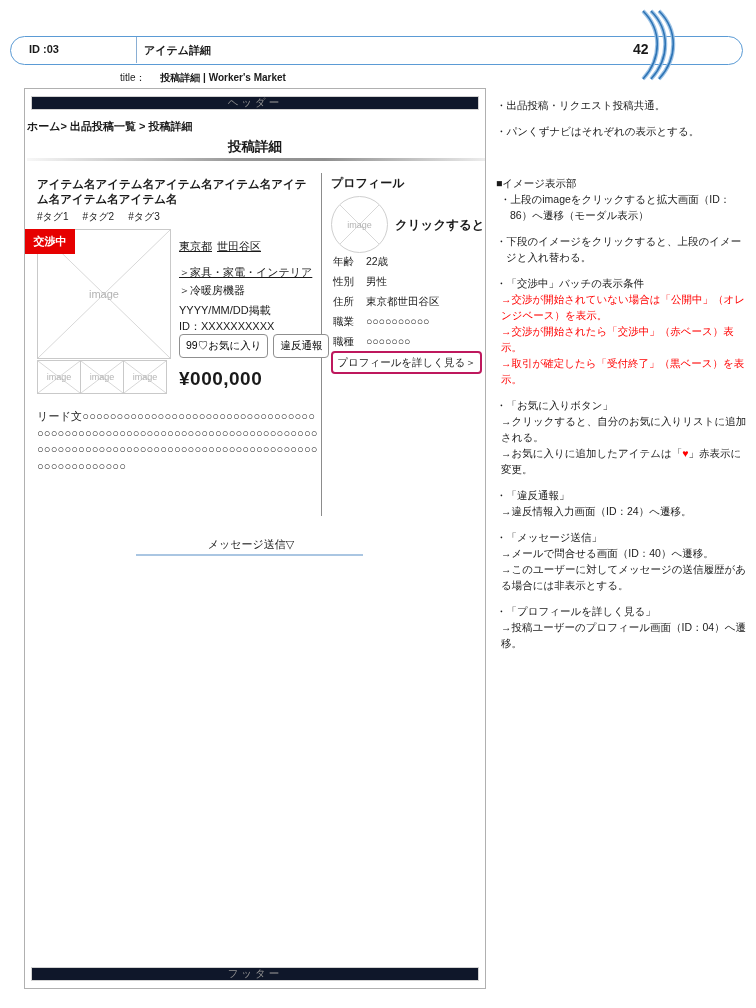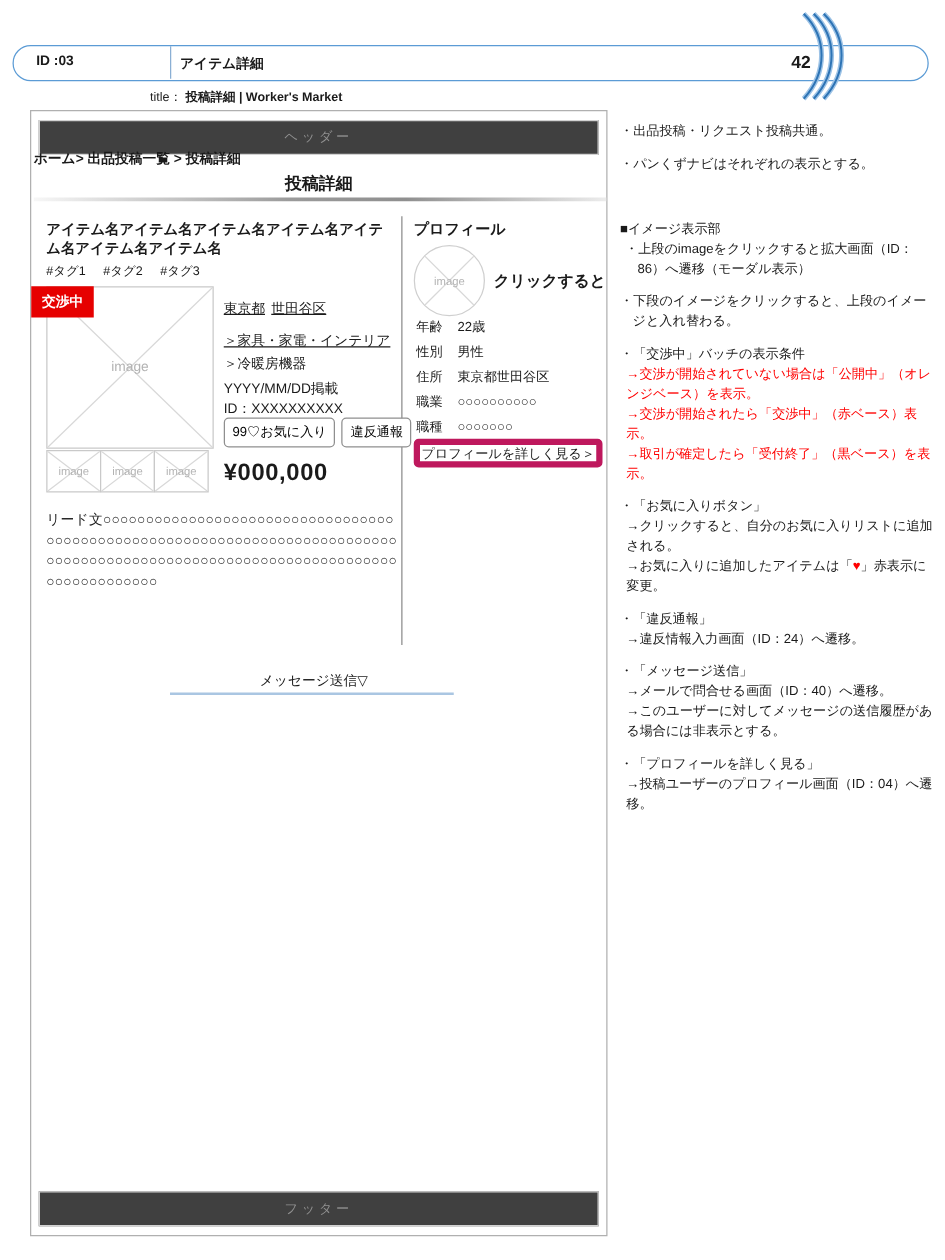--- a/index.html
+++ b/index.html
@@ -9,27 +9,27 @@
 
   
   .idbar { position:absolute; left:10px; top:36px; width:733px; height:29px;
            border:1.5px solid #5b9bd5; border-radius:15px; background:#fff; }
   .idbar .id-label { position:absolute; left:18px; top:6px; font-size:11px; font-weight:bold; }
   .idbar .divider { position:absolute; left:125px; top:0; height:26px; width:1px; background:#8aafd4; }
   .idbar .screen-name { position:absolute; left:133px; top:6px; font-size:11px; font-weight:600; }
   .page-num { position:absolute; left:633px; top:41px; font-size:14px; font-weight:bold; z-index:5; }
   .coil { position:absolute; left:638px; top:8px; z-index:4; }
   .title-line { position:absolute; left:120px; top:71px; font-size:10px; }
-  .title-line .t-label { color:#222; margin-right:0; }
+  .title-line .t-label { color:#222; margin-right:12px; }
   .title-line .t-value { font-weight:600; }
 
   
   .wirebox { position:absolute; left:24px; top:88px; width:462px; height:901px;
              border:1px solid #b0b0b0; background:#fff; }
-  .bar-box { position:absolute; left:6px; width:448px; height:28px; background:#404040;
+  .bar-box { position:absolute; left:6px; width:448px; height:14px; background:#0f172a;
              border:1px solid #d2d2d2; color:#919191; font-size:10.5px; letter-spacing:3px;
              display:flex; align-items:center; justify-content:center; }
   .hdr { top:7px; } .ftr { bottom:7px; }
   .breadcrumb { position:absolute; left:2px; top:30px; font-size:11px; font-weight:bold; }
   .wf-title { position:absolute; left:0; top:49px; width:100%; text-align:center;
               font-size:13.5px; font-weight:bold; }
   .grad-line { position:absolute; left:2px; top:69px; width:458px; height:3px;
                background:linear-gradient(to right,#f7f7f7,#9a9a9a 45%,#8f8f8f 65%,#ececec); }
   .colsep { position:absolute; left:296px; top:84px; width:1px; height:343px; background:#8c8c8c; }
 
@@ -68,21 +68,21 @@
   .msg-underline { position:absolute; left:111px; top:465px; width:227px; height:2px; background:#aac6e2; }
 
   
   .prof-head { position:absolute; left:306px; top:86px; font-size:12px; font-weight:bold; }
   .avatar { position:absolute; left:306px; top:107px; width:57px; height:57px; border:1px solid #cfcfcf;
             border-radius:50%; overflow:hidden; background:#fff; }
   .avatar .ph-label { font-size:9px; }
   .username { position:absolute; left:370px; top:128px; font-size:12.5px; font-weight:bold; }
   .prow { position:absolute; left:308px; width:150px; font-size:10.5px; }
   .prow .pl { display:inline-block; width:30px; font-weight:400; }
-  .prof-btn { position:absolute; left:306px; top:262px; width:151px; height:23px; border:5px solid #be185d;
+  .prof-btn { position:absolute; left:306px; top:262px; width:151px; height:23px; border:2px solid #be185d;
               border-radius:4px; background:#fff; font-size:10.5px; display:flex; align-items:center;
               justify-content:center; cursor:pointer; }
 
   
   .notes { position:absolute; left:496px; top:97px; width:254px; font-size:10.5px; line-height:16px; }
   .note { margin-bottom:10px; }
   .ln-bullet { padding-left:10px; text-indent:-10px; }
   .ln-bullet2 { padding-left:14px; text-indent:-10px; }
   .ln-arrow { padding-left:5px; }
   .ln-plain { }

